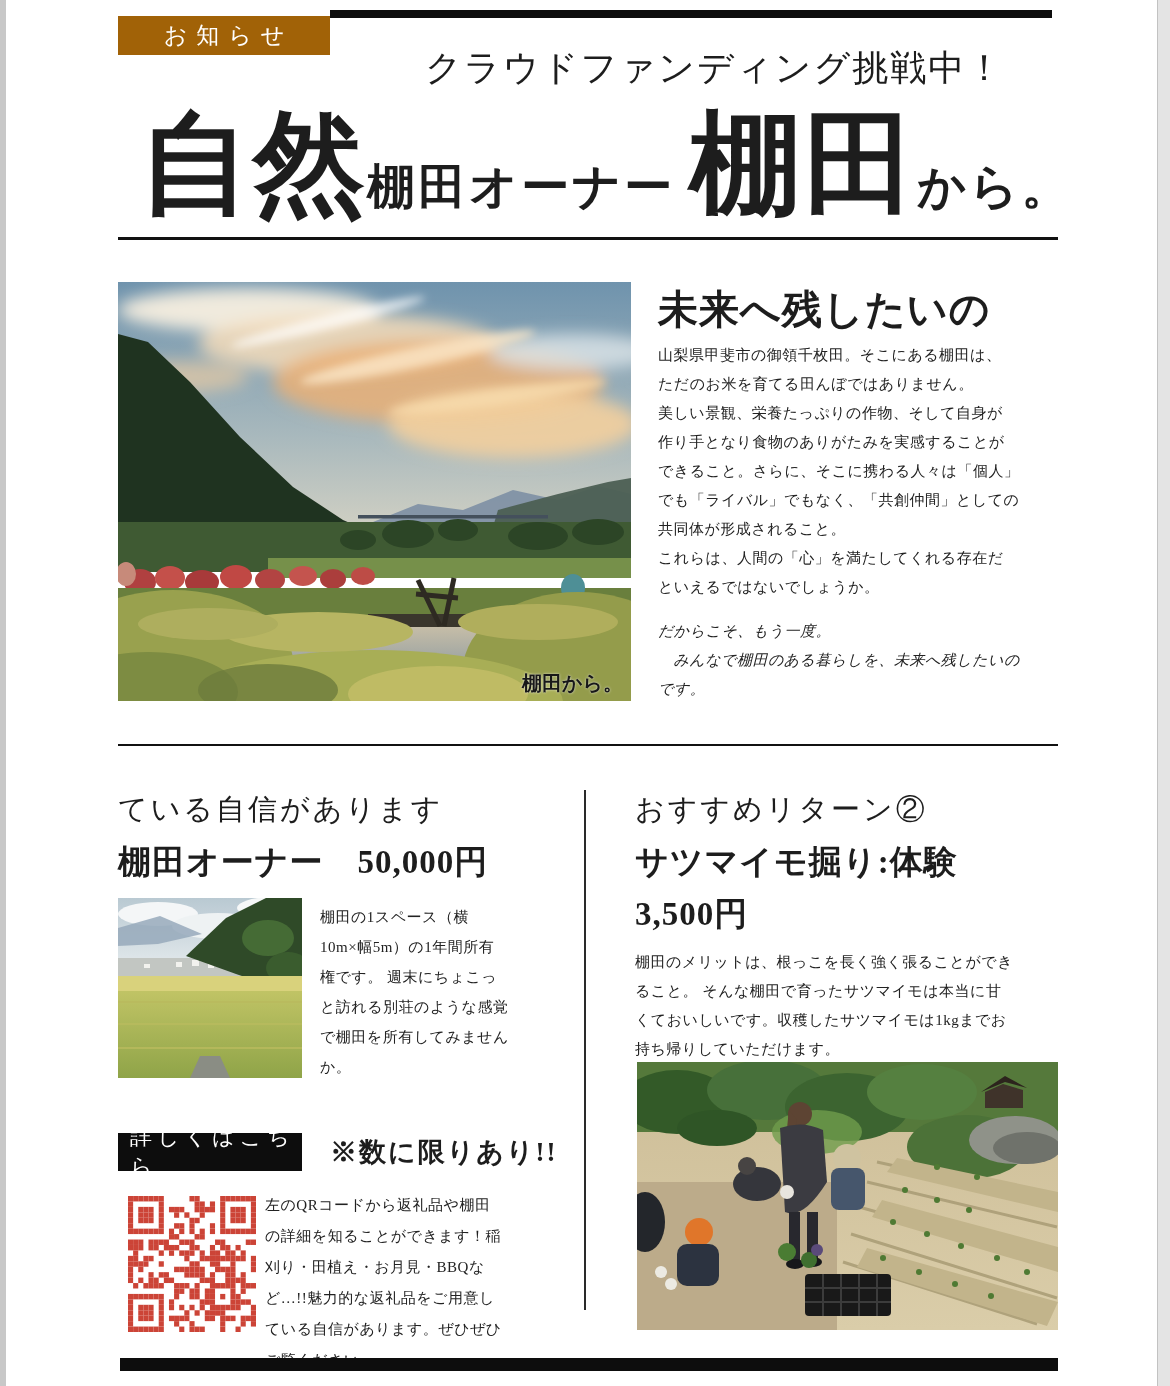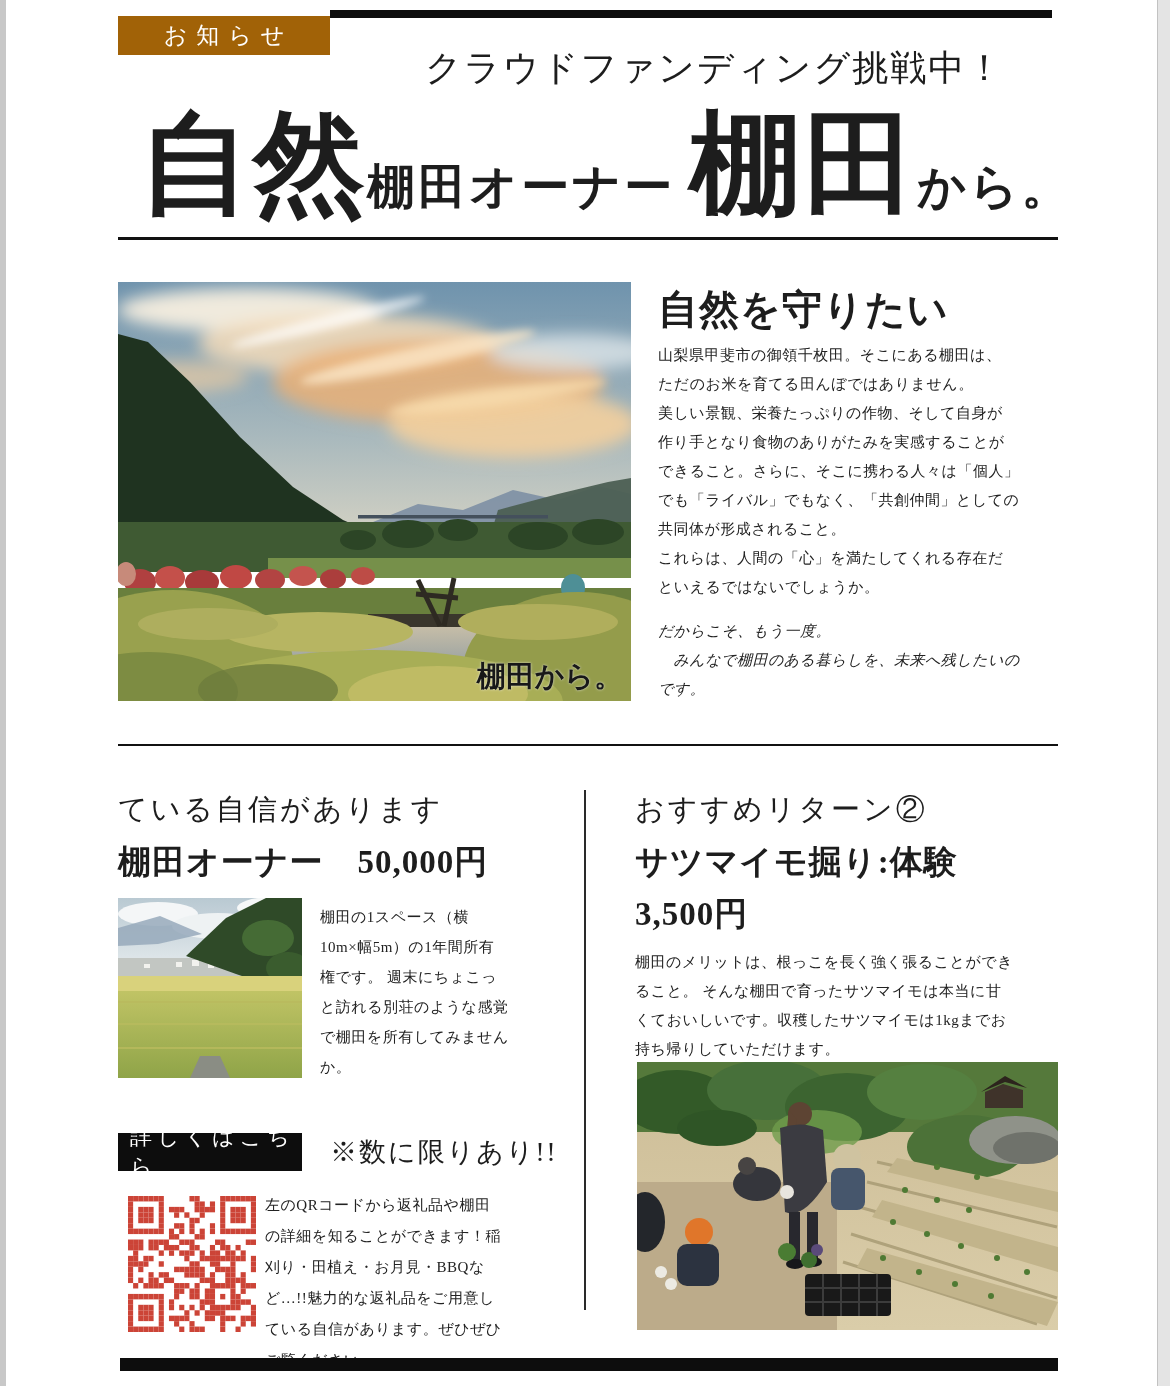--- a/index.html
+++ b/index.html
@@ -14,29 +14,29 @@
   .headline{left:425px;top:44px;font-size:36px;letter-spacing:2px;font-weight:500;}
   .main-title{left:118px;top:104px;width:952px;display:flex;align-items:flex-end;white-space:nowrap;margin-left:21px;}
   .t-big{font-size:112px;line-height:1.08;font-weight:700;letter-spacing:2px;}
   .t-mid{font-size:48px;line-height:1;font-weight:700;padding-bottom:14px;letter-spacing:3px;}
   .t-big.second{margin-left:14px;}
   .hrule{height:3px;background:#111;}
   .vdivider{left:584px;top:790px;width:2px;height:520px;background:#2a2a2a;}
   .bottom-bar{left:120px;top:1358px;width:938px;height:13px;background:#0d0d0d;}
   .photo{overflow:hidden;}
   .photo svg{display:block;width:100%;height:100%;}
-  .photo-caption{position:absolute;right:8px;bottom:4px;font-size:29px;font-weight:700;color:#181818;
+  .photo-caption{position:absolute;right:8px;bottom:4px;font-size:20px;font-weight:700;color:#181818;
     text-shadow:0 0 3px rgba(255,255,255,.55),0 0 1px rgba(255,255,255,.6);}
   .sec-heading{font-size:40px;font-weight:600;letter-spacing:1px;}
   .body-text{font-size:15px;line-height:29px;white-space:pre-line;letter-spacing:0.5px;font-weight:500;color:#222;}
   .ret-label{font-size:29px;letter-spacing:3px;font-weight:500;}
   .ret-title{font-size:33px;letter-spacing:1px;font-weight:600;}
   .detail-badge{left:118px;top:1133px;width:184px;height:38px;background:#0d0d0d;color:#fff;
     display:flex;align-items:center;justify-content:center;font-size:22px;letter-spacing:5px;padding-left:12px;box-sizing:border-box;}
-  .limited-note{left:330px;top:1134px;font-size:27px;font-weight:400;letter-spacing:2px;}
+  .limited-note{left:330px;top:1134px;font-size:27px;font-weight:700;letter-spacing:2px;}
   .desc-narrow{line-height:30px;}
   .qr-box{left:128px;top:1196px;width:128px;height:136px;}
   .qr-box svg{display:block;width:100%;height:100%;}
 </style>
 </head>
 <body>
 
 <div class="page">
 
   <div class="edge-left abs"></div>
@@ -131,21 +131,21 @@
         <ellipse cx="420" cy="340" rx="80" ry="18" fill="#b0ae5c"></ellipse>
         <ellipse cx="90" cy="342" rx="70" ry="16" fill="#aeae5e"></ellipse>
         <ellipse cx="30" cy="410" rx="90" ry="40" fill="#7d8c42"></ellipse>
         <ellipse cx="320" cy="412" rx="90" ry="28" fill="#c9c06b" opacity="0.7"></ellipse>
         <ellipse cx="150" cy="408" rx="70" ry="26" fill="#6d7c3c" opacity="0.8"></ellipse>
       </g>
     </svg>
     <span class="photo-caption">棚田から。</span>
   </div>
 
-  <div class="sec-heading abs" style="left:658px;top:282px;">自然を守りたい</div>
+  <div class="sec-heading abs" style="left:658px;top:282px;">未来へ残したいの</div>
   <div class="body-text abs" style="left:658px;top:341px;width:402px;">山梨県甲斐市の御領千枚田。そこにある棚田は、
 ただのお米を育てる田んぼではありません。
 美しい景観、栄養たっぷりの作物、そして自身が
 作り手となり食物のありがたみを実感することが
 できること。さらに、そこに携わる人々は「個人」
 でも「ライバル」でもなく、「共創仲間」としての
 共同体が形成されること。
 これらは、人間の「心」を満たしてくれる存在だ
 といえるではないでしょうか。</div>
   <div class="body-text abs" style="left:658px;top:617px;width:402px;font-style:italic;">だからこそ、もう一度。

